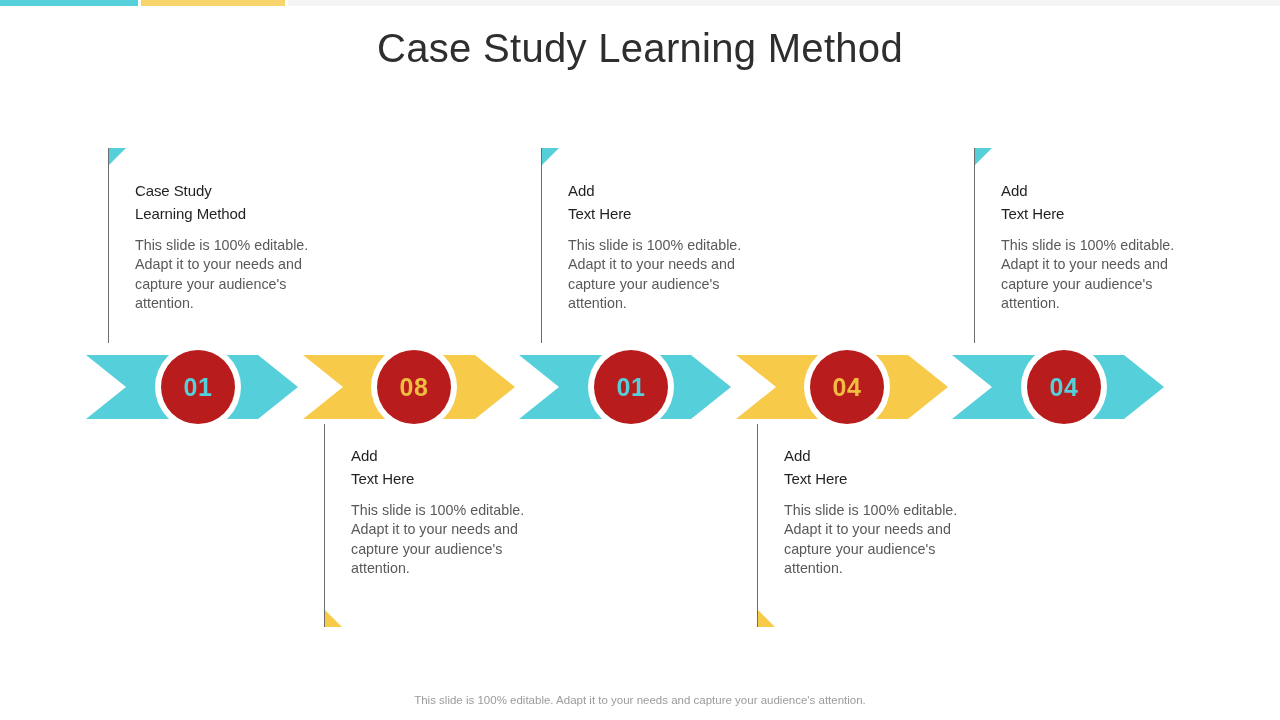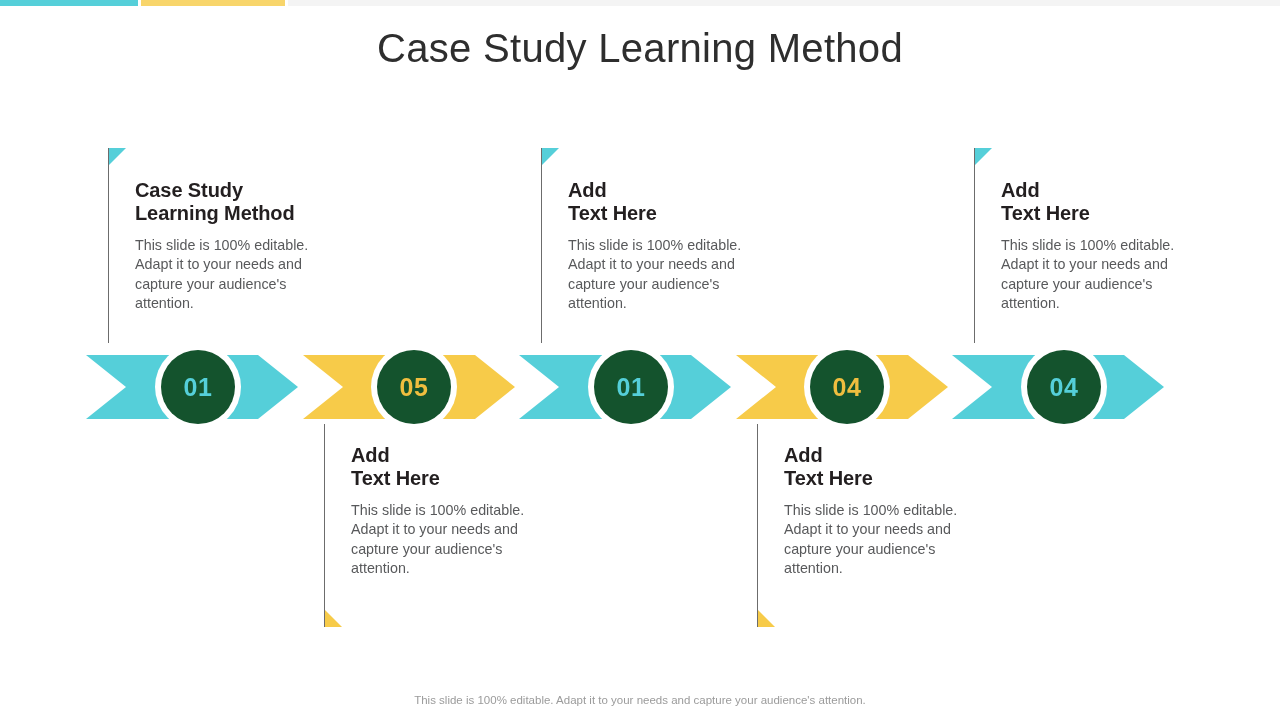--- a/index.html
+++ b/index.html
@@ -70,22 +70,22 @@
     bottom: 0;
     border-bottom: 17px solid #F7CB49;
     border-right: 17px solid transparent;
   }
   .block-inner {
     position: absolute;
     left: 27px;
     width: 188px;
   }
   .block-heading {
-    font-size: 20px;
-    font-weight: bold;
+    font-size: 15px;
+    font-weight: normal;
     color: #231f20;
     line-height: 23px;
     letter-spacing: -0.1px;
     white-space: pre-line;
   }
   .block-body {
     margin-top: 11px;
     font-size: 14.3px;
     font-weight: 400;
     color: #58595b;
@@ -110,21 +110,21 @@
     width: 1280px;
     height: 64px;
   }
   #chevron-band svg { display: block; }
 
   .step-circle {
     position: absolute;
     width: 74px;
     height: 74px;
     border-radius: 50%;
-    background: #14532d;
+    background: #b91c1c;
     top: 350px;
     display: flex;
     align-items: center;
     justify-content: center;
     font-size: 25px;
     font-weight: bold;
     letter-spacing: 0.5px;
   }
 
   
@@ -245,21 +245,21 @@
     <g>
       <path d="M 952,0 L 1124,0 L 1164,32 L 1124,64 L 952,64 L 992,32 Z" fill="#55CFD9" mask="url(#bite-5)"></path>
     </g>
   </svg>
 </div>
 
 <div class="step-circle" style="left:161px;color:#55CFD9;">
   <span>01</span>
 </div>
 <div class="step-circle" style="left:377px;color:#F0BE3F;">
-  <span>05</span>
+  <span>08</span>
 </div>
 <div class="step-circle" style="left:594px;color:#55CFD9;">
   <span>01</span>
 </div>
 <div class="step-circle" style="left:810px;color:#F0BE3F;">
   <span>04</span>
 </div>
 <div class="step-circle" style="left:1027px;color:#55CFD9;">
   <span>04</span>
 </div>

